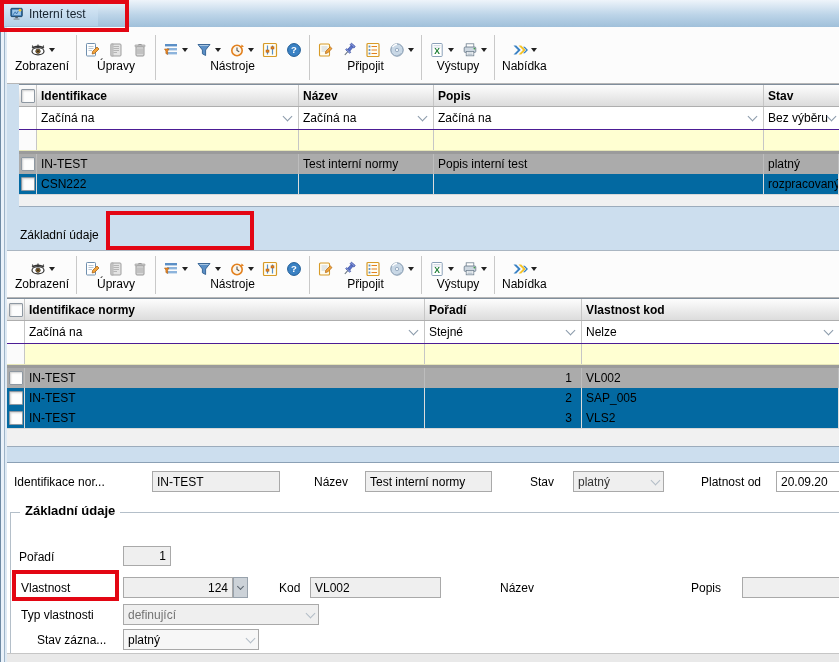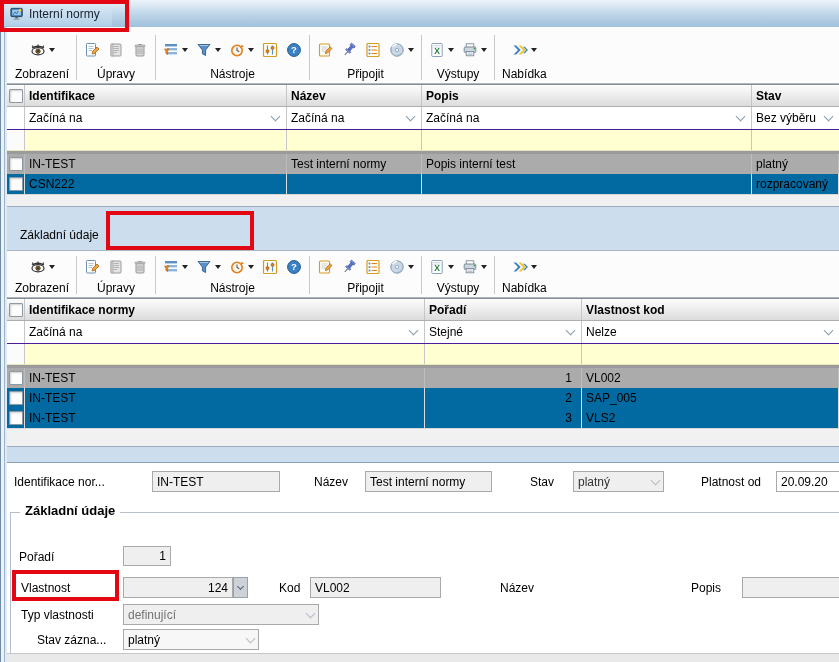--- a/index.html
+++ b/index.html
@@ -16,31 +16,31 @@
 
   
   .leftframe{position:absolute;left:0;top:27px;bottom:0;width:7px;
     background:linear-gradient(to right,#6e8aa4 0,#6e8aa4 1px,#eaf2fa 1px,#eaf2fa 4px,#9db3c7 4px,#9db3c7 5px,#dfeaf4 5px);}
 
   
   .toolbar{position:absolute;left:7px;right:0;background:#fcfcfc;border-bottom:1px solid #b6b6b6;
     display:flex;align-items:stretch;padding-left:2px;box-sizing:border-box;}
   .toolbar1{top:27px;height:57px;padding-top:5px;}
   .toolbar2{top:250px;height:48px;border-top:1px solid #aab6c2;padding-top:2px;}
-  .tgroup{display:flex;flex-direction:column;align-items:center;padding:0 6px;}
+  .tgroup{display:flex;flex-direction:column;align-items:center;padding:8px 6px;}
   .ticons{display:flex;gap:8px;align-items:center;flex:1;}
   .tbtn{display:flex;align-items:center;gap:3px;cursor:default;}
   .tlabel{font-size:12px;line-height:14px;padding-bottom:2px;white-space:nowrap;}
   .tsep{width:1px;background:#c9c9c9;margin:3px 1px;}
   .caret{width:0;height:0;border-left:3px solid transparent;border-right:3px solid transparent;border-top:4px solid #222;}
 
   
   .grid{position:absolute;left:7px;right:0;background:#fff;border-top:1px solid #808e9c;
     border-bottom:1px solid #9cacbc;display:flex;flex-direction:column;box-sizing:border-box;}
-  .grid1{top:84px;height:123px;}
+  .grid1{top:84px;height:123px;margin-left:12px;}
   .grid2{top:298px;height:149px;}
   .ghead{height:21px;display:flex;background:linear-gradient(#fdfdfd,#dcdcdc);
     border-bottom:1px solid #aeaeae;font-weight:bold;font-size:12px;flex:none;}
   .gfilter{height:22px;display:flex;background:#fff;border-bottom:1px solid #4c1d95;font-size:12px;flex:none;}
   .gyellow{height:20px;display:flex;background:#ffffd2;border-bottom:1px solid #e6e6b8;flex:none;}
   .gyellow .stub{background:#fbfbfb;}
   .gsep{height:3px;background:#9b9b9b;flex:none;}
   .grow{height:20px;display:flex;font-size:12px;background:#0369a1;flex:none;}
   .grow.selected{background:#ababab;}
   .gfill{flex:1;background:#f1f1f1;border-top:1px solid #d8d8d8;}
@@ -194,21 +194,21 @@
 </defs>
 </svg>
 
 <div class="stage">
 
   <div class="tabstrip">
     <div class="app-tab">
       <svg class="ic14">
           <use href="#i-monitor"></use>
         </svg>
-      <span>Interní normy</span>
+      <span>Interní test</span>
     </div>
   </div>
 
   <div class="leftframe"></div>
 
   <div class="toolbar toolbar1">
     <div class="tgroup">
       <div class="ticons">
         <div class="tbtn">
           <svg class="ic">

